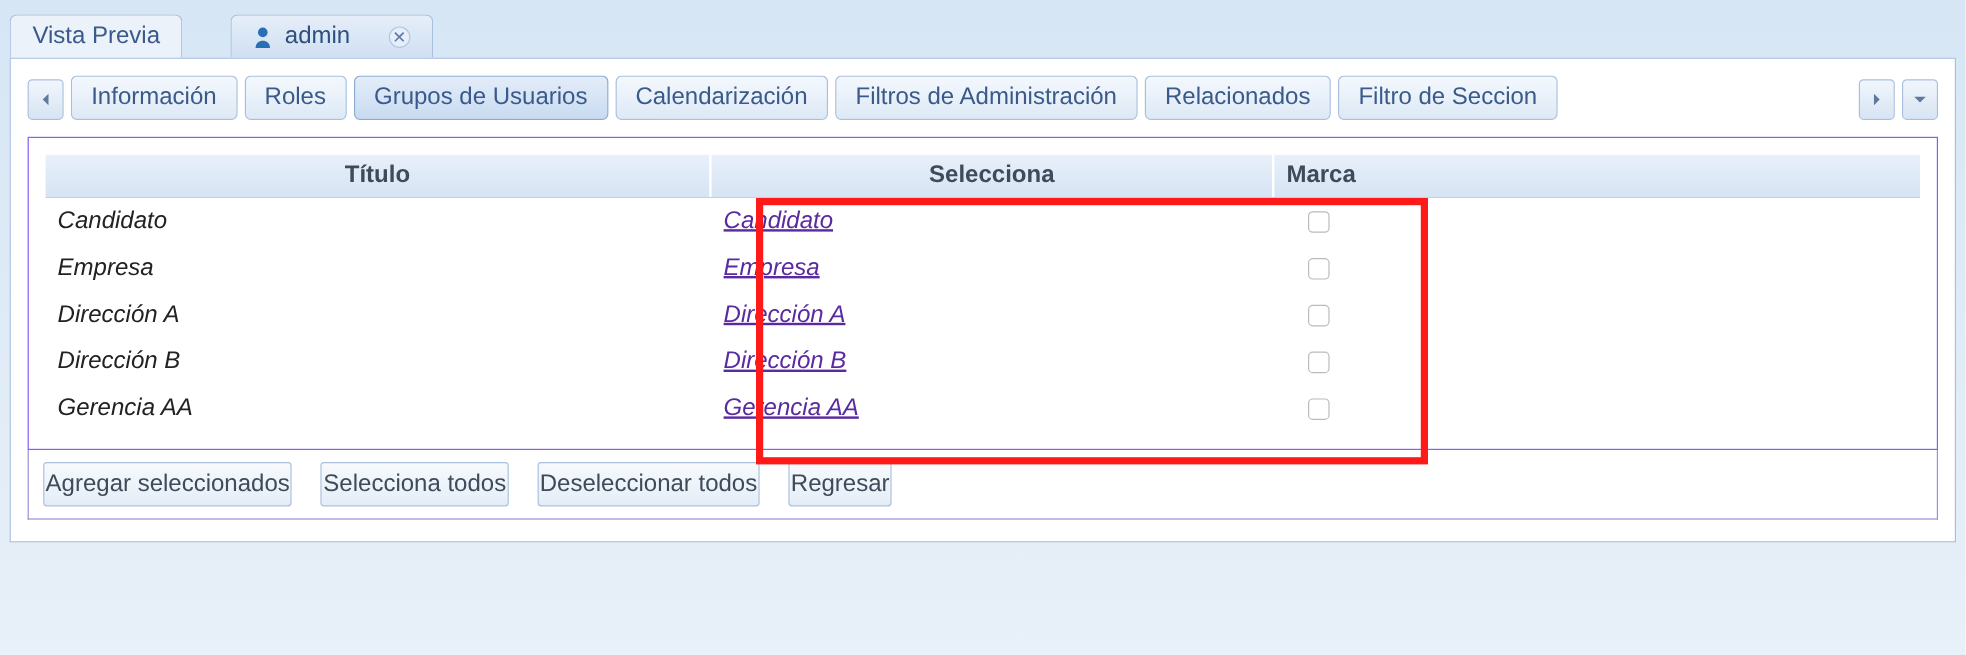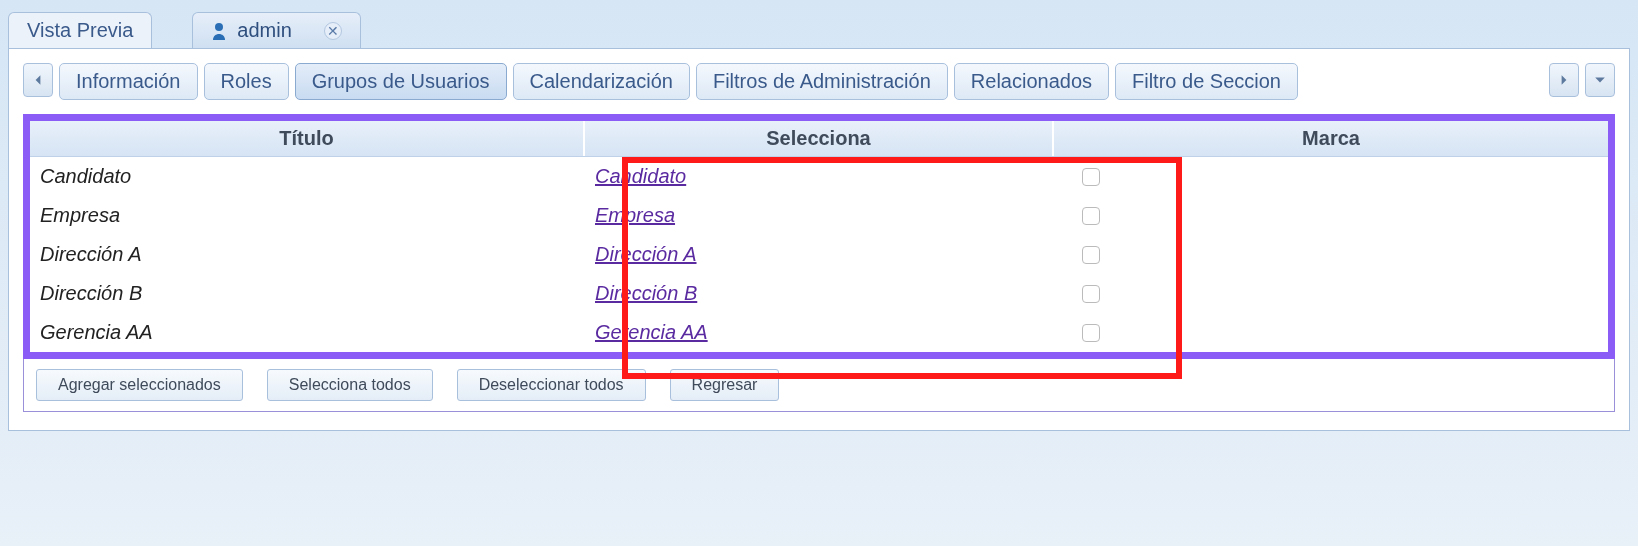--- a/index.html
+++ b/index.html
@@ -56,21 +56,21 @@
       margin-left: 22px;
     }
     .content-panel {
       background: #fff;
       border: 1px solid #a9c0dd;
       margin: 0 8px;
       padding: 14px 14px 18px 14px;
     }
     .inner-tabs-row {
       display: flex;
-      align-items: flex-start;
+      align-items: flex-end;
       gap: 6px;
       margin-bottom: 14px;
     }
     .scroll-btn {
       width: 30px;
       height: 34px;
       border: 1px solid #a9c0dd;
       background: linear-gradient(to bottom, #f1f6fc, #d7e4f2);
       border-radius: 4px;
       display: flex;
@@ -92,39 +92,39 @@
       padding: 6px 16px;
       color: #3a5a8b;
       cursor: pointer;
       white-space: nowrap;
     }
     .inner-tab.active {
       background: linear-gradient(to bottom, #e4edf9, #c8dbf1);
       border-color: #8aaad0;
     }
     .table-wrap {
-      border: 7px solid #8b5cf6;
-      padding: 0;
+      border: 1px solid #8b5cf6;
+      padding: 14px;
     }
     .thead-row {
       display: flex;
       background: linear-gradient(to bottom, #e8f0fa, #d6e4f4);
       border-bottom: 1px solid #bfd1e8;
     }
     .th {
       padding: 6px 10px;
       color: #3f4a5a;
       font-weight: bold;
       border-right: 2px solid #fff;
       text-align: center;
     }
     .th:last-child { border-right: none; }
     .col-title { width: 555px; text-align: center; }
     .col-select { width: 469px; text-align: center; }
-    .col-mark { flex: 1; text-align: center; }
+    .col-mark { flex: 1; text-align: left; }
     .tbody {
       position: relative;
     }
     .trow {
       display: flex;
       align-items: center;
       padding: 6px 0;
     }
     .td { padding: 2px 10px; font-style: italic; }
     .td.col-title { text-align: left; color: #222; }
@@ -153,25 +153,25 @@
     .footer-bar {
       border: 1px solid #9a8fd9;
       border-top: none;
       padding: 10px 12px;
       display: flex;
       gap: 24px;
     }
     .btn {
       border: 1px solid #a9c0dd;
       background: linear-gradient(to bottom, #f7fafd, #e4edf7);
-      padding: 6px 21px;
+      padding: 6px 1px;
       color: #3f4a5a;
       border-radius: 3px;
       cursor: pointer;
-      font-size: 16px;
+      font-size: 20px;
     }
   </style>
 </head>
 <body>
 
 <div class="outer-tabs">
   <div class="outer-tab">
     <span>Vista Previa</span>
   </div>
   <div class="outer-tab active">

